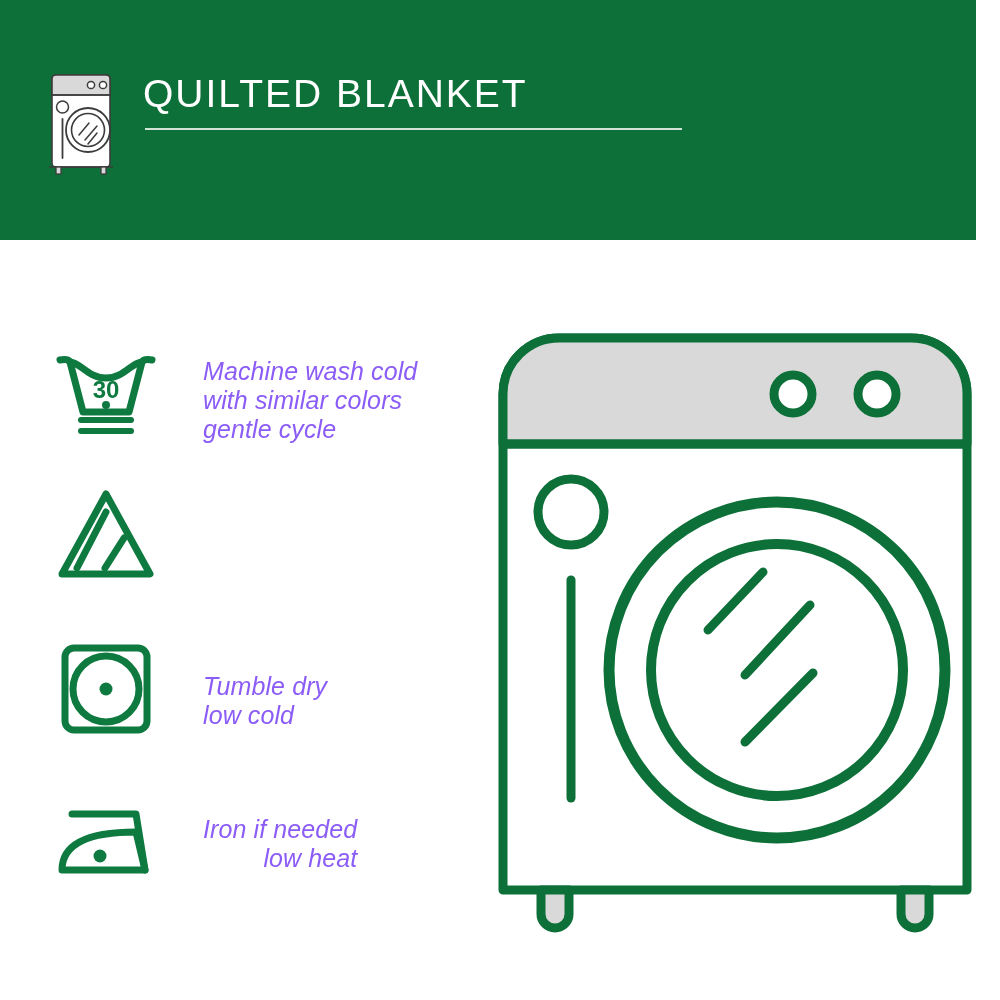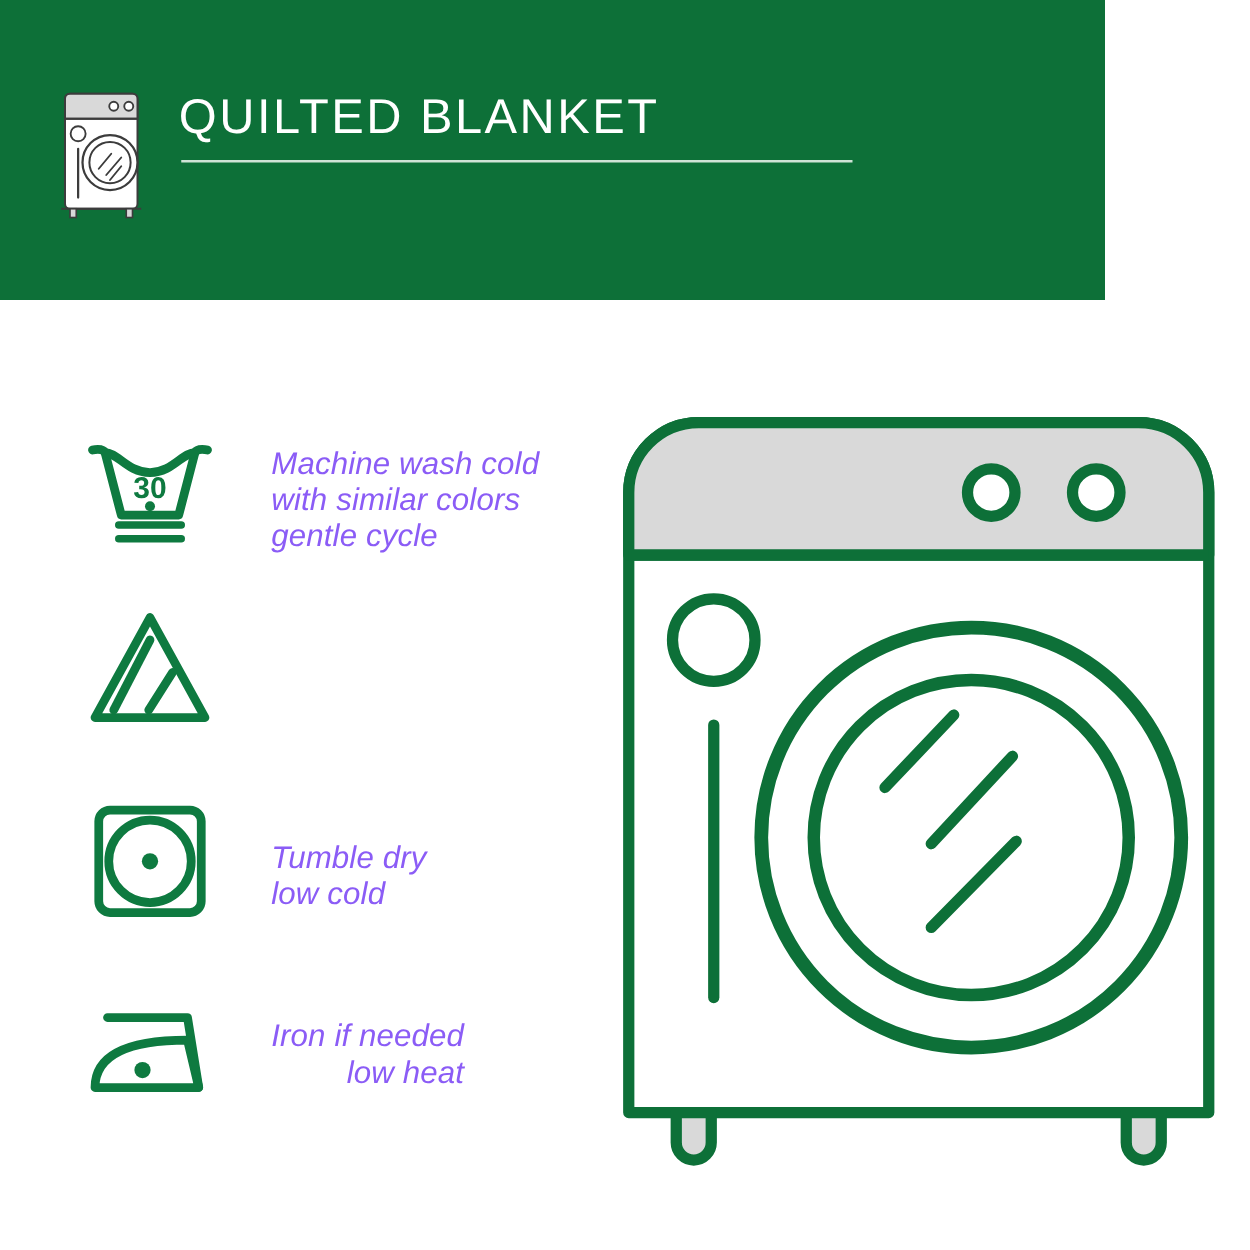--- a/index.html
+++ b/index.html
@@ -12,21 +12,21 @@
   #page {
     position: relative;
     width: 1000px; height: 1000px;
     background: #ffffff;
   }
 
   
   #header {
     position: absolute;
     left: 0; top: 0;
-    width: 884px; height: 240px;
+    width: 976px; height: 240px;
     background: #0d7038;
   }
   #header-logo {
     position: absolute;
     left: 47px; top: 72px;
     width: 74px; height: 104px;
   }
   #title-block {
     position: absolute;
     left: 143px; top: 72px;
@@ -51,21 +51,21 @@
     letter-spacing: 6.4px;
     color: #ffffff;
     font-weight: 400;
     line-height: 44px;
     white-space: nowrap;
   }
 
   
   #care-list {
     position: absolute;
-    left: 16px; top: 240px;
+    left: 2px; top: 240px;
     width: 480px; height: 760px;
   }
   .care-symbol {
     position: absolute;
     left: 48px;
     width: 112px;
     height: 112px;
   }
   .care-text {
     position: absolute;

